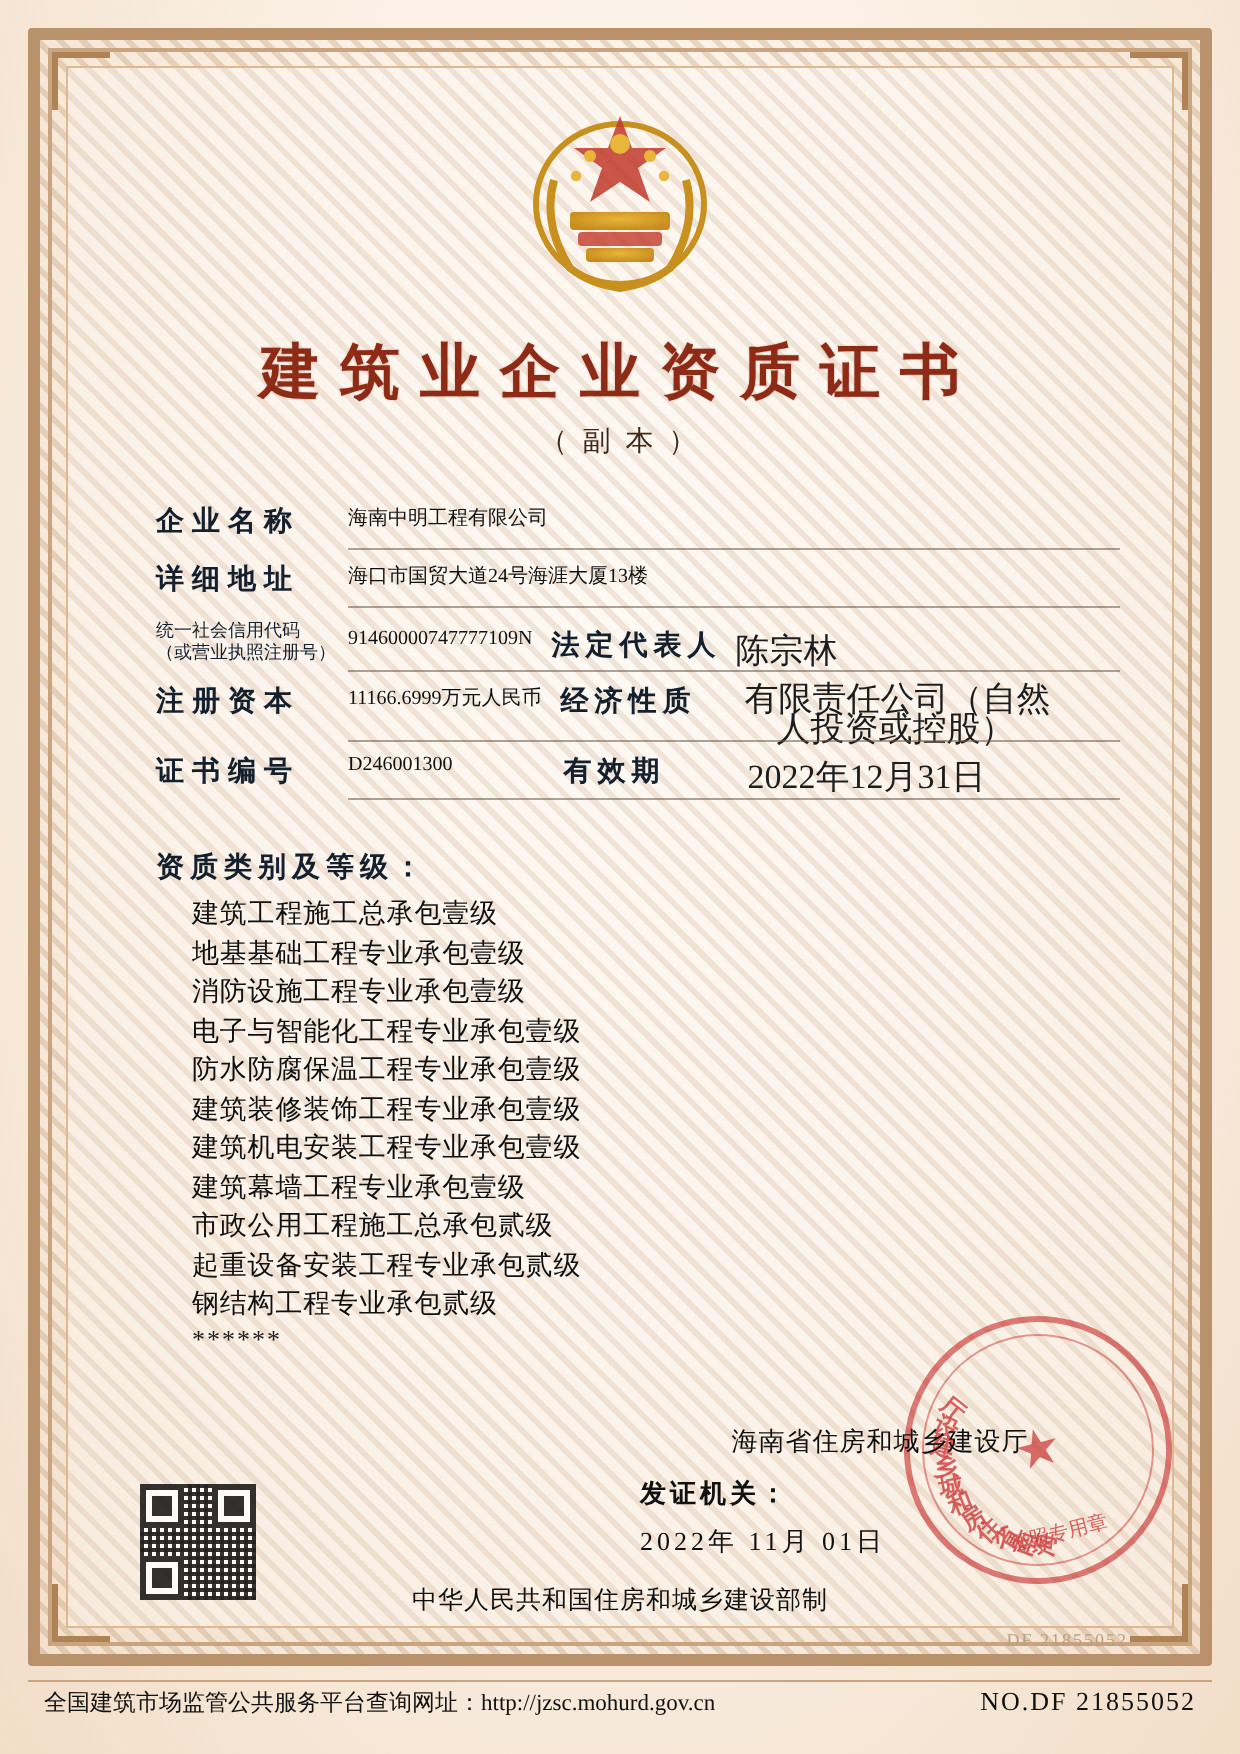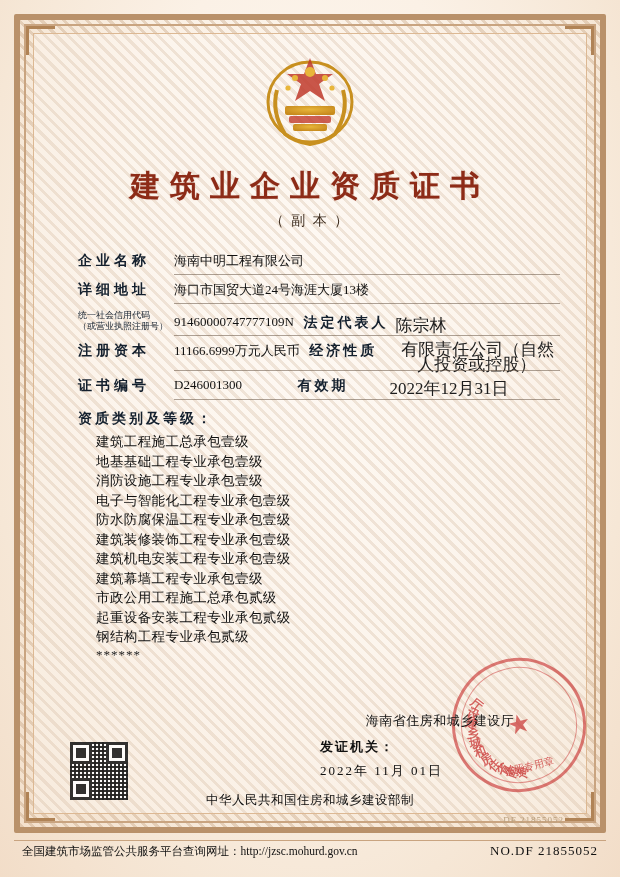--- a/index.html
+++ b/index.html
@@ -79,34 +79,34 @@
     font-weight:bold;
     color:#14202e;
     vertical-align:top;
   }
   .lbl.small{
     font-size:9px;letter-spacing:0;line-height:11px;font-weight:normal;
     width:96px;
   }
   .val{
     display:inline-block;
-    font-size:13px;
+    font-size:10px;
     color:#101010;
     vertical-align:top;
   }
   .underline{
     position:absolute;left:96px;right:0;bottom:1px;height:1px;background:#6b5a49;opacity:.55;
   }
   .row.two .lbl2{
     display:inline-block;width:92px;letter-spacing:3px;font-weight:bold;color:#14202e;vertical-align:top;
   }
   .row.two .val2{display:inline-block;font-size:17px;vertical-align:top;}
 
   .quals-title{
-    margin-top:9px;font-weight:bold;letter-spacing:3px;color:#14202e;font-size:14px;
+    margin-top:24px;font-weight:bold;letter-spacing:3px;color:#14202e;font-size:14px;
   }
   .quals{
     margin:4px 0 0 18px;font-size:13.5px;line-height:19.5px;color:#101010;
   }
   .quals div{letter-spacing:.4px;}
   .stars{margin-left:18px;font-size:13px;letter-spacing:1px;}
 
   
   .issue{
     position:absolute;right:60px;top:712px;width:240px;text-align:left;font-size:13px;color:#101010;

